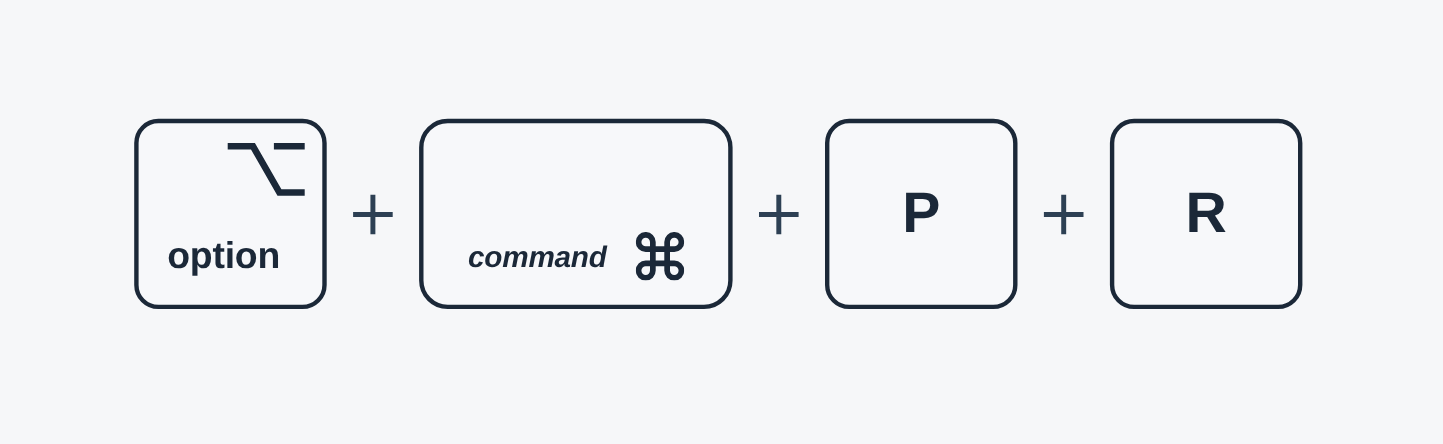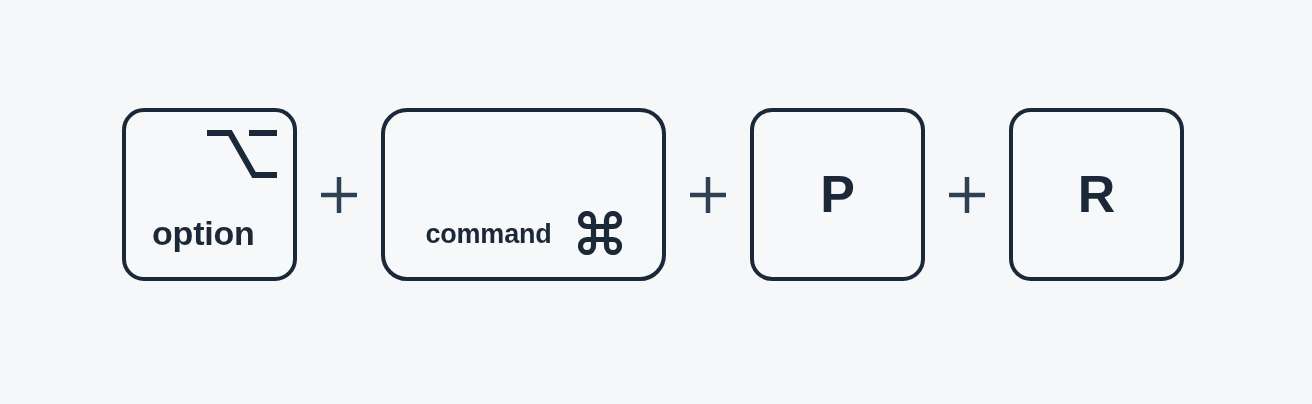--- a/index.html
+++ b/index.html
@@ -69,20 +69,21 @@
   .key-command .cmd-inner {
     position: absolute;
     left: 0;
     right: 0;
     bottom: 20px;
     display: flex;
     flex-direction: row;
     align-items: center;
     justify-content: center;
     gap: 26px;
+    font-style: italic;
   }
   .key-command .cmd-label {
     font-size: 27px;
     font-weight: 600;
     color: #1b2838;
     letter-spacing: -0.2px;
     line-height: 1;
   }
   .key-command .cmd-glyph {
     width: 44px;

